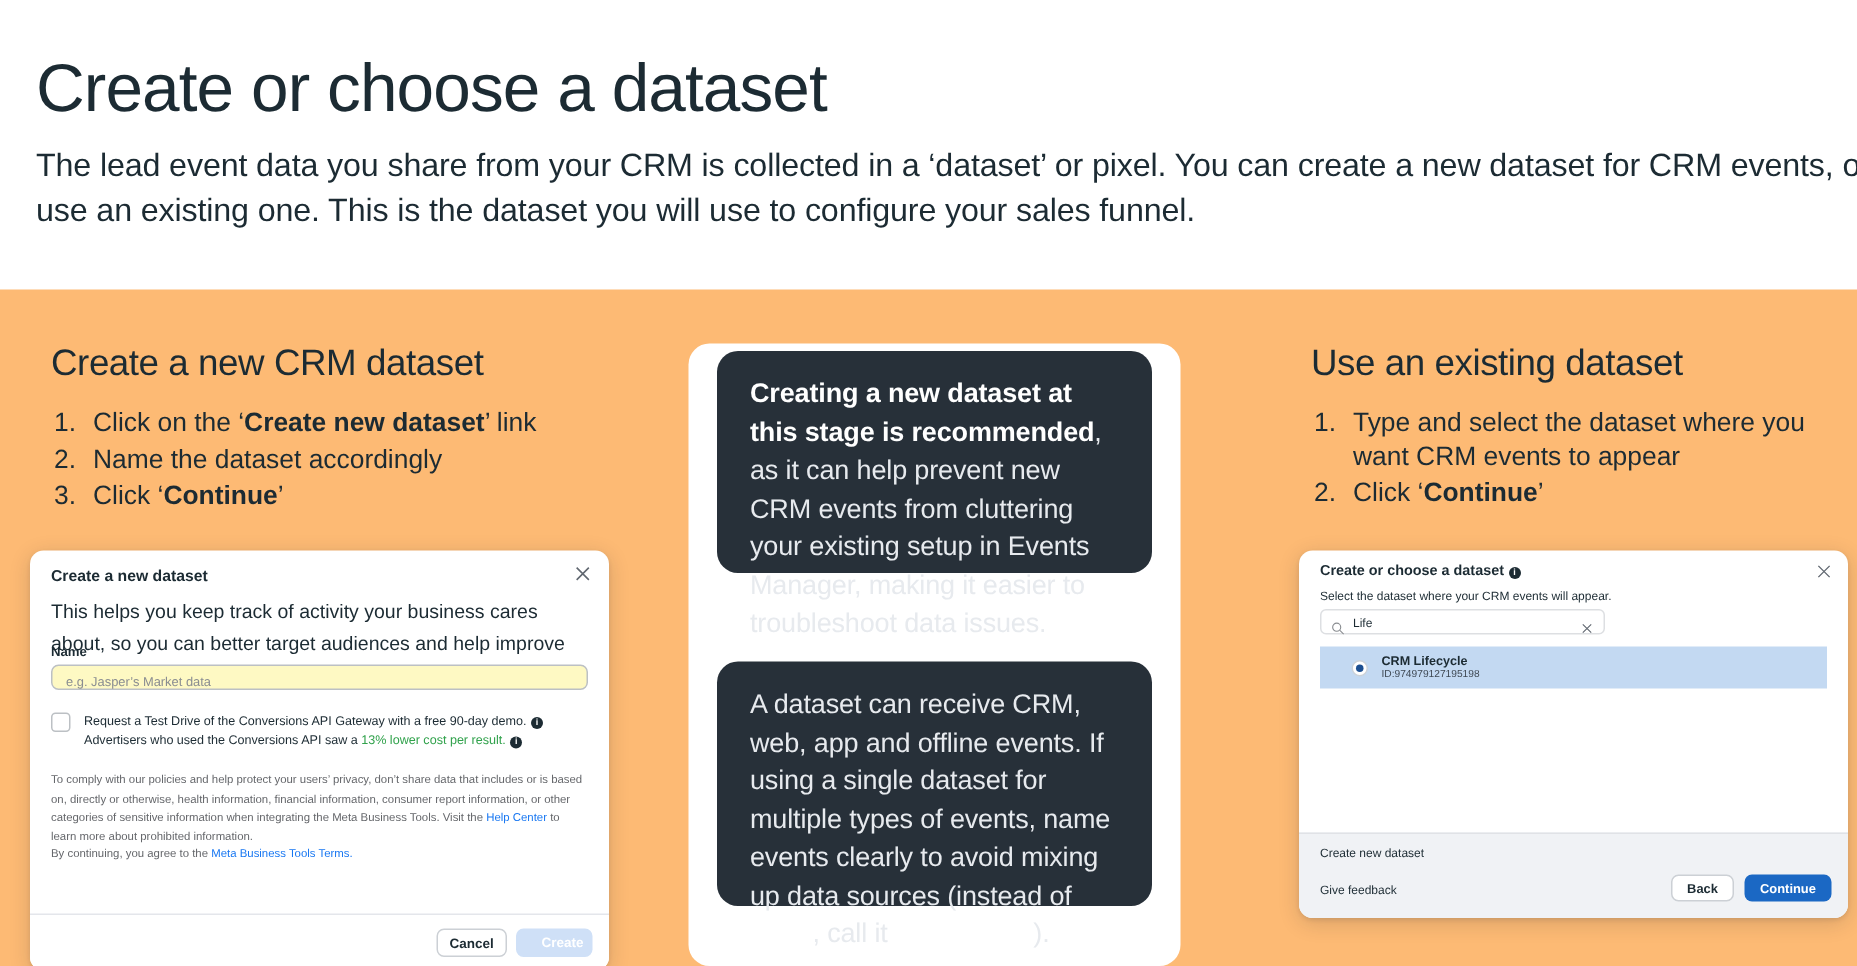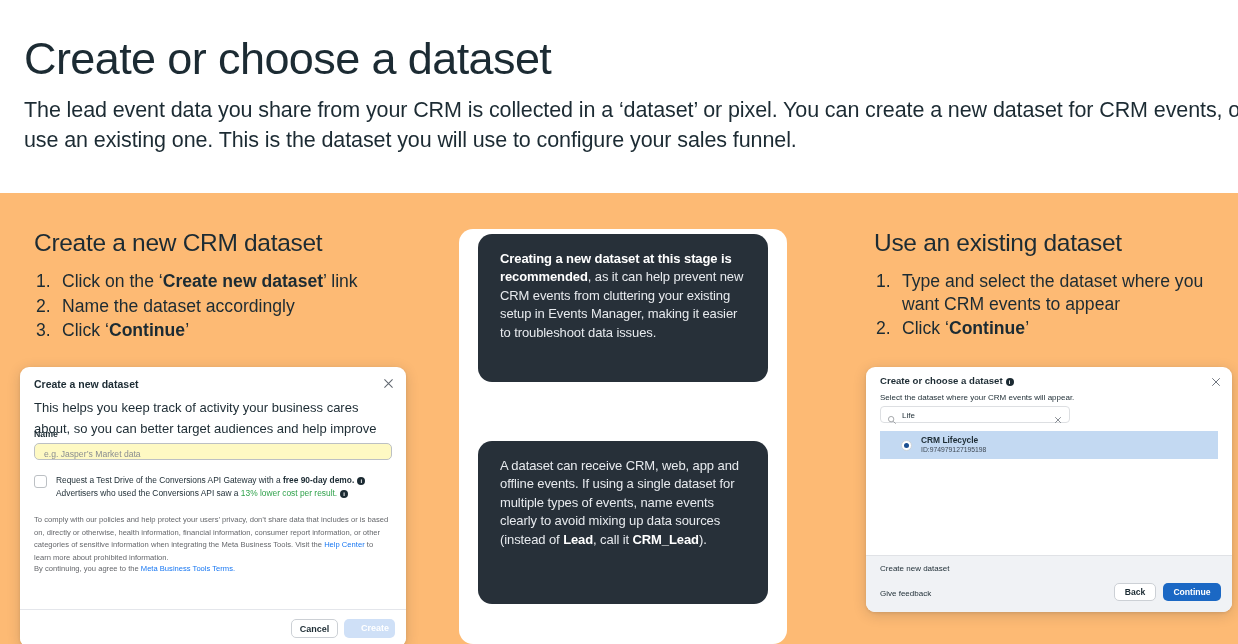--- a/index.html
+++ b/index.html
@@ -50,21 +50,21 @@
   }
   .ol-row { display: flex; margin-bottom: 2px; }
   .ol-num { width: 26px; flex: 0 0 26px; }
   .ol-txt { flex: 1; }
   .ol-txt b { font-weight: 700; }
 
   
   .dark-card {
     position: absolute; background: #273039; border-radius: 14px;
     color: #e7eaee; padding: 16px 22px 18px 22px;
-    font-size: 13px; line-height: 1.42; letter-spacing: -0.1px;
+    font-size: 18px; line-height: 1.42; letter-spacing: -0.1px;
   }
   .dark-card b { font-weight: 700; color: #ffffff; }
 
   
   .shot {
     position: absolute; background: #ffffff;
     border-radius: 9px;
     box-shadow: 0 3px 14px rgba(20,30,45,.16), 0 1px 3px rgba(20,30,45,.10);
     overflow: hidden;
   }
@@ -94,21 +94,21 @@
     position: absolute; left: 9px; top: 5px;
     font-size: 8.6px; color: #8a8d91;
   }
   .cb-row { position: absolute; left: 14px; top: 107px; width: 360px; display: flex; }
   .cbox {
     width: 13px; height: 13px; flex: 0 0 13px;
     border: 1px solid #bcc0c4; border-radius: 3px; background: #fff;
     margin-right: 9px; margin-top: 1px;
   }
   .cb-txt { font-size: 8.4px; color: #1c2b33; line-height: 1.6; flex: 1; }
-  .cb-txt b { font-weight: 700; }
+  .cb-txt b { font-weight: 400; }
   .cb-txt .grn { color: #31a24c; }
   .idot {
     display: inline-block; width: 8px; height: 8px; border-radius: 50%;
     background: #1c2b33; color: #fff; font-size: 6px; font-weight: 700;
     text-align: center; line-height: 8px; margin-left: 3px;
     position: relative; top: 0px;
   }
   .legal {
     position: absolute; left: 14px; top: 147px; width: 358px;
     font-size: 7.6px; color: #65676b; line-height: 1.66;

